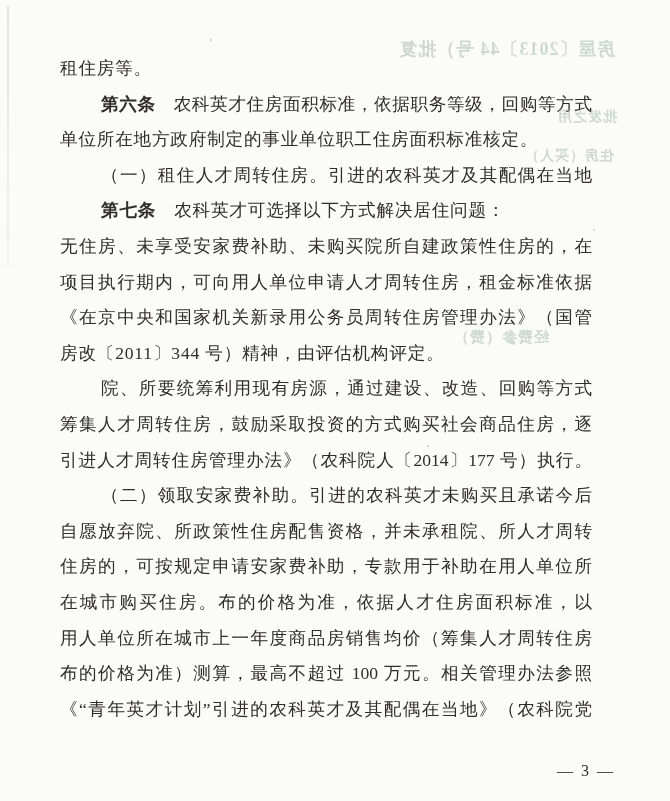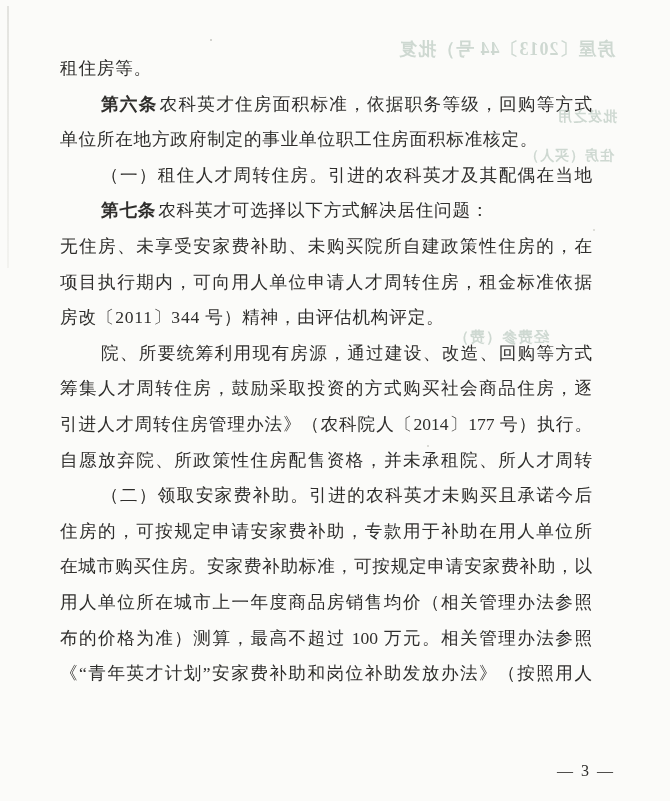--- a/index.html
+++ b/index.html
@@ -60,21 +60,21 @@
     letter-spacing: normal;
     text-align: justify;
     text-align-last: justify;
     text-justify: inter-character;
   }
   .line.indent {
     padding-left: 41px;
   }
   .line b {
     font-weight: bold;
-    margin-right: 2px;
+    margin-right: 18px;
   }
   .page-number {
     position: absolute;
     right: 55px;
     top: 762px;
     color: var(--text-color, #2f2e2c);
     font-size: 16px;
     letter-spacing: 2px;
     white-space: nowrap;
   }
@@ -98,30 +98,31 @@
   <div class="scan-edge"></div>
   <div class="dust"></div>
   <div class="content">
       <div class="line"><span>租住房等。</span></div>
       <div class="line justify indent"><b>第六条</b><span>农科英才住房面积标准，依据职务等级，回购等方式</span></div>
       <div class="line"><span>单位所在地方政府制定的事业单位职工住房面积标准核定。</span></div>
       <div class="line justify indent"><span>（一）租住人才周转住房。引进的农科英才及其配偶在当地</span></div>
       <div class="line indent"><b>第七条</b><span>农科英才可选择以下方式解决居住问题：</span></div>
       <div class="line justify"><span>无住房、未享受安家费补助、未购买院所自建政策性住房的，在</span></div>
       <div class="line justify"><span>项目执行期内，可向用人单位申请人才周转住房，租金标准依据</span></div>
+      <div class="line justify"><span>《在京中央和国家机关新录用公务员周转住房管理办法》（国管</span></div>
       <div class="line"><span>房改〔2011〕344 号）精神，由评估机构评定。</span></div>
       <div class="line justify indent"><span>院、所要统筹利用现有房源，通过建设、改造、回购等方式</span></div>
       <div class="line justify"><span>筹集人才周转住房，鼓励采取投资的方式购买社会商品住房，逐</span></div>
       <div class="line justify"><span>引进人才周转住房管理办法》（农科院人〔2014〕177 号）执行。</span></div>
+      <div class="line justify indent"><span>（二）领取安家费补助。引进的农科英才未购买且承诺今后</span></div>
       <div class="line justify"><span>自愿放弃院、所政策性住房配售资格，并未承租院、所人才周转</span></div>
-      <div class="line justify indent"><span>（二）领取安家费补助。引进的农科英才未购买且承诺今后</span></div>
       <div class="line justify"><span>住房的，可按规定申请安家费补助，专款用于补助在用人单位所</span></div>
-      <div class="line justify"><span>在城市购买住房。安家费补助标准，可按规定申请安家费补助，以</span></div>
-      <div class="line justify"><span>用人单位所在城市上一年度商品房销售均价（相关管理办法参照</span></div>
+      <div class="line justify"><span>在城市购买住房。布的价格为准，依据人才住房面积标准，以</span></div>
+      <div class="line justify"><span>用人单位所在城市上一年度商品房销售均价（筹集人才周转住房</span></div>
       <div class="line justify"><span>布的价格为准）测算，最高不超过 100 万元。相关管理办法参照</span></div>
-      <div class="line justify"><span>《“青年英才计划”安家费补助和岗位补助发放办法》（按照用人</span></div>
+      <div class="line justify"><span>《“青年英才计划”引进的农科英才及其配偶在当地》（农科院党</span></div>
     </div>
   <div class="page-number">— 3 —</div>
 <div class="bleed" style="left: 398px; top: 37px; font-size: 18px;">房屋〔2013〕44 号）批复</div>
     <div class="bleed" style="left: 557px; top: 108px; font-size: 14px;">批发之用</div>
     <div class="bleed" style="left: 524px; top: 147px; font-size: 14px;">住房（买人）</div>
     <div class="bleed" style="left: 453px; top: 328px; font-size: 15px;">经费参（费）</div>
   </div>
 
 </body></html>

